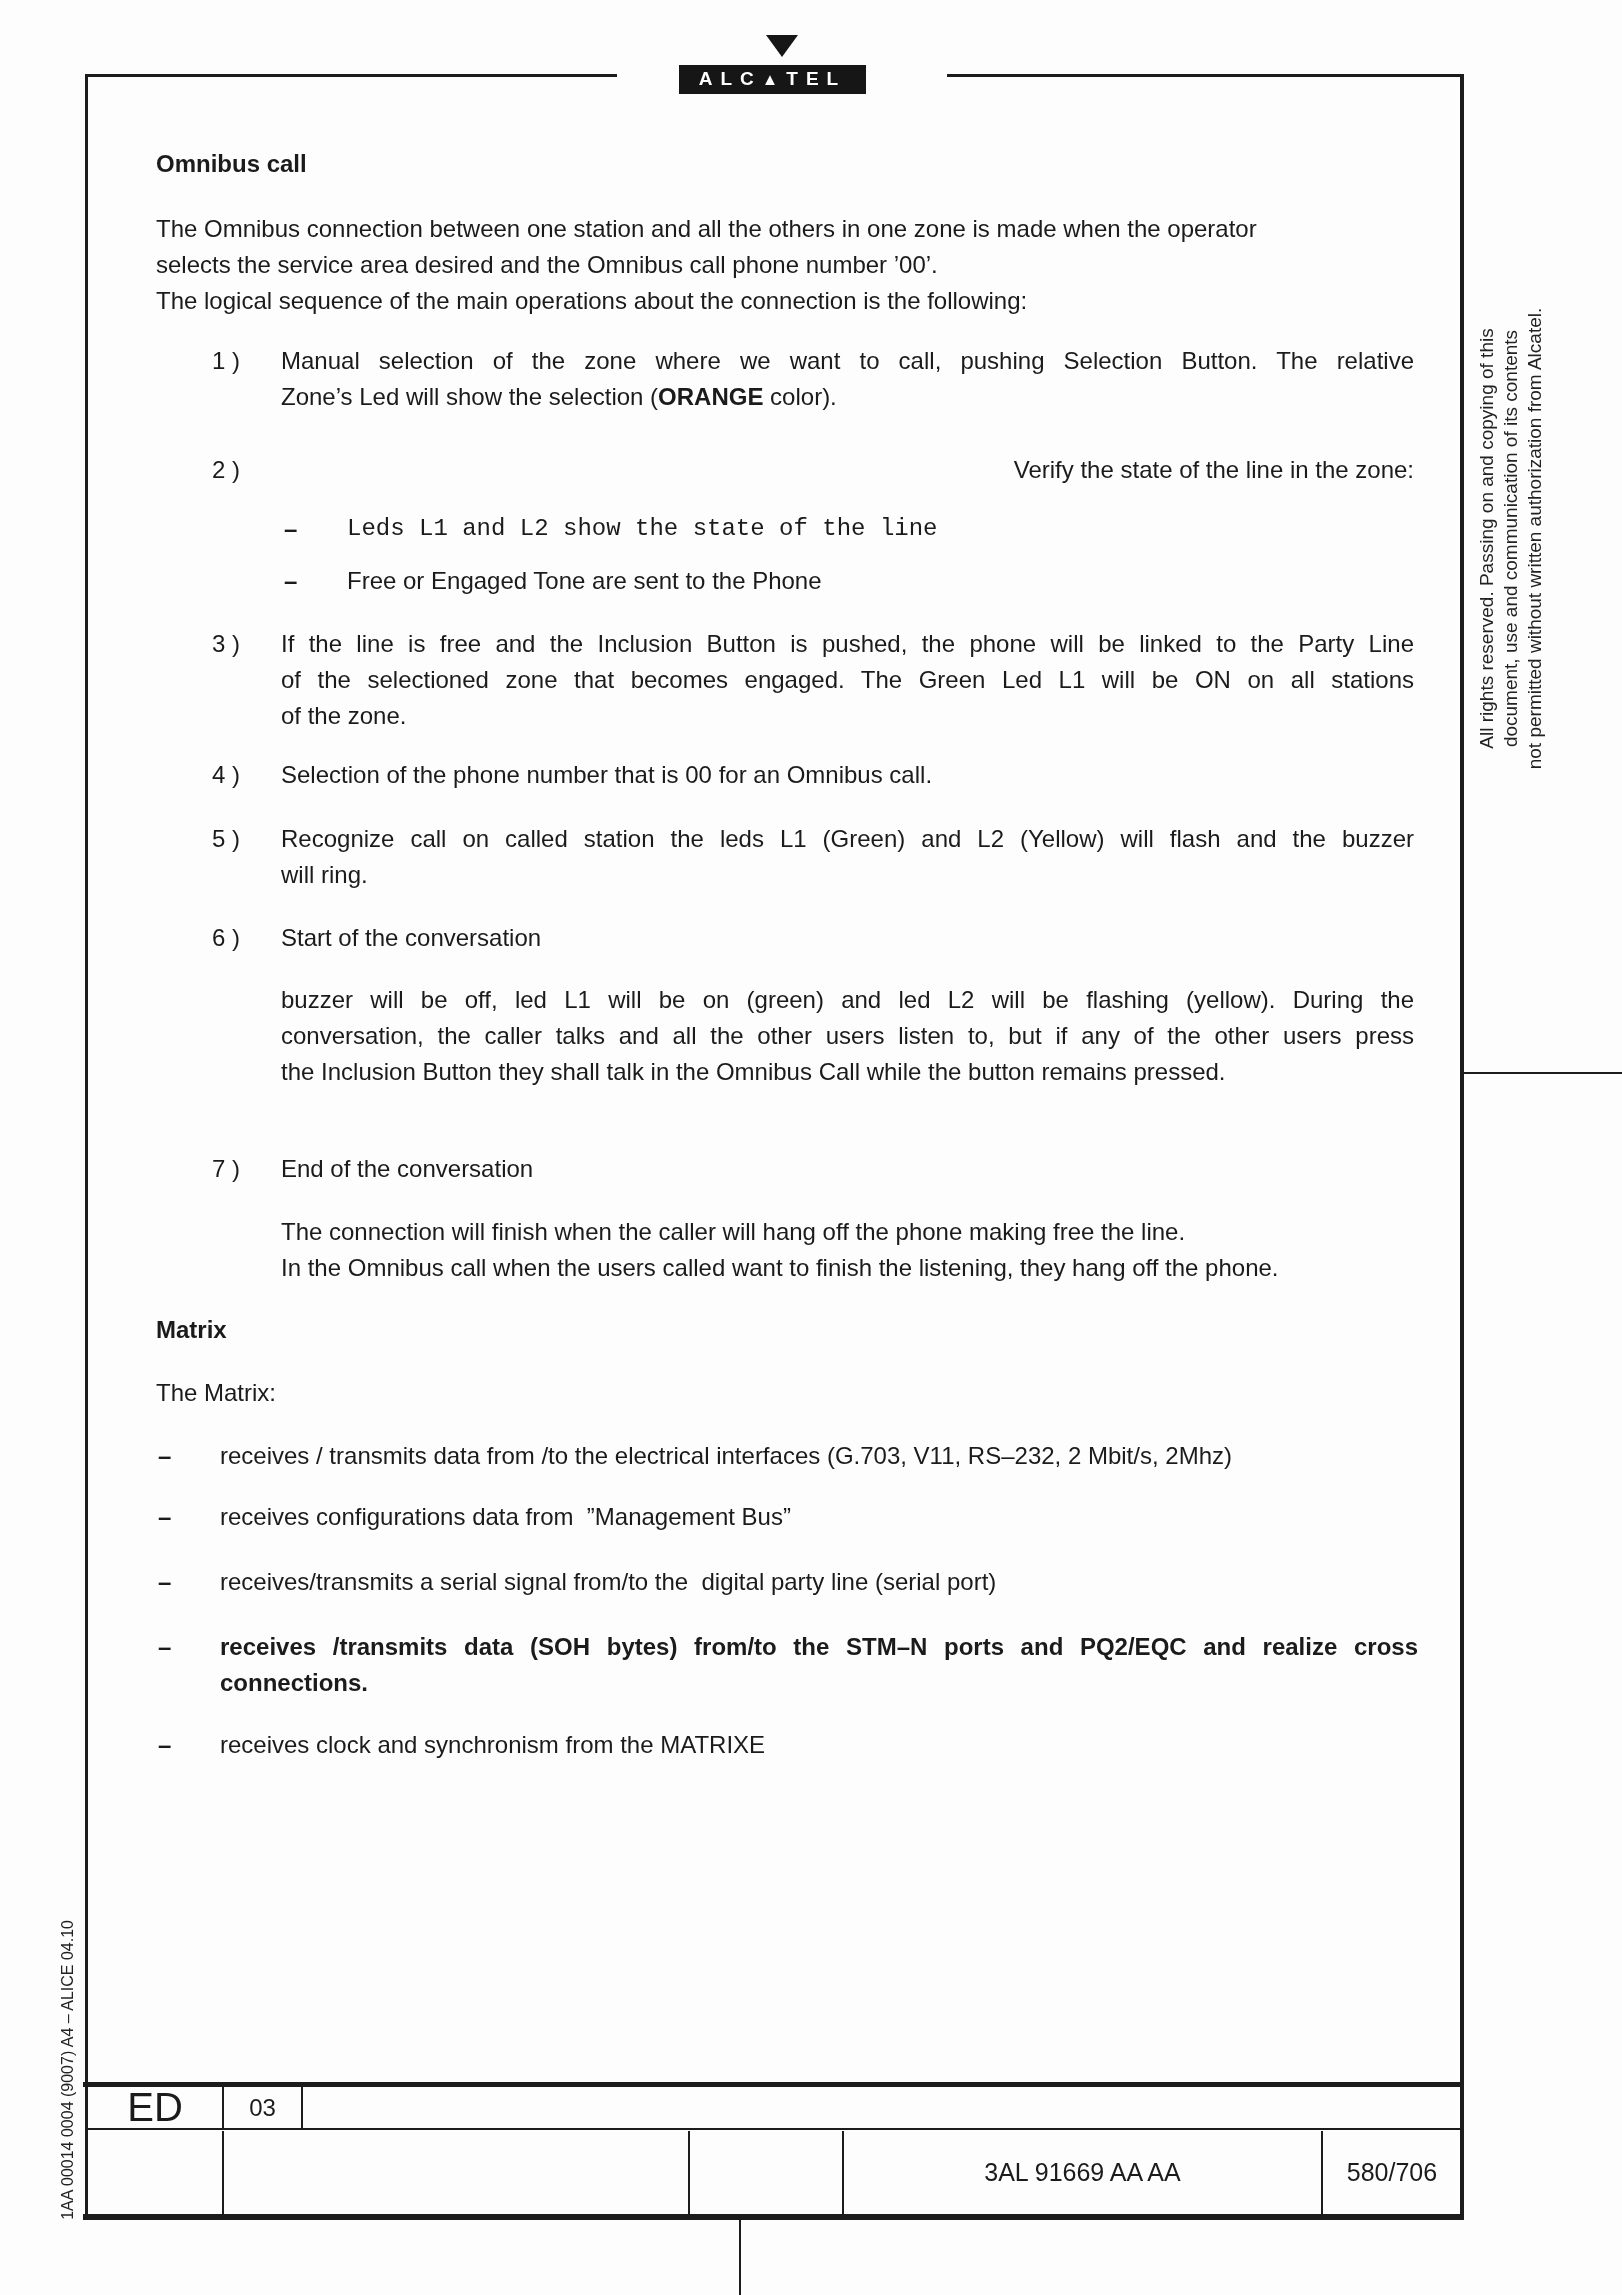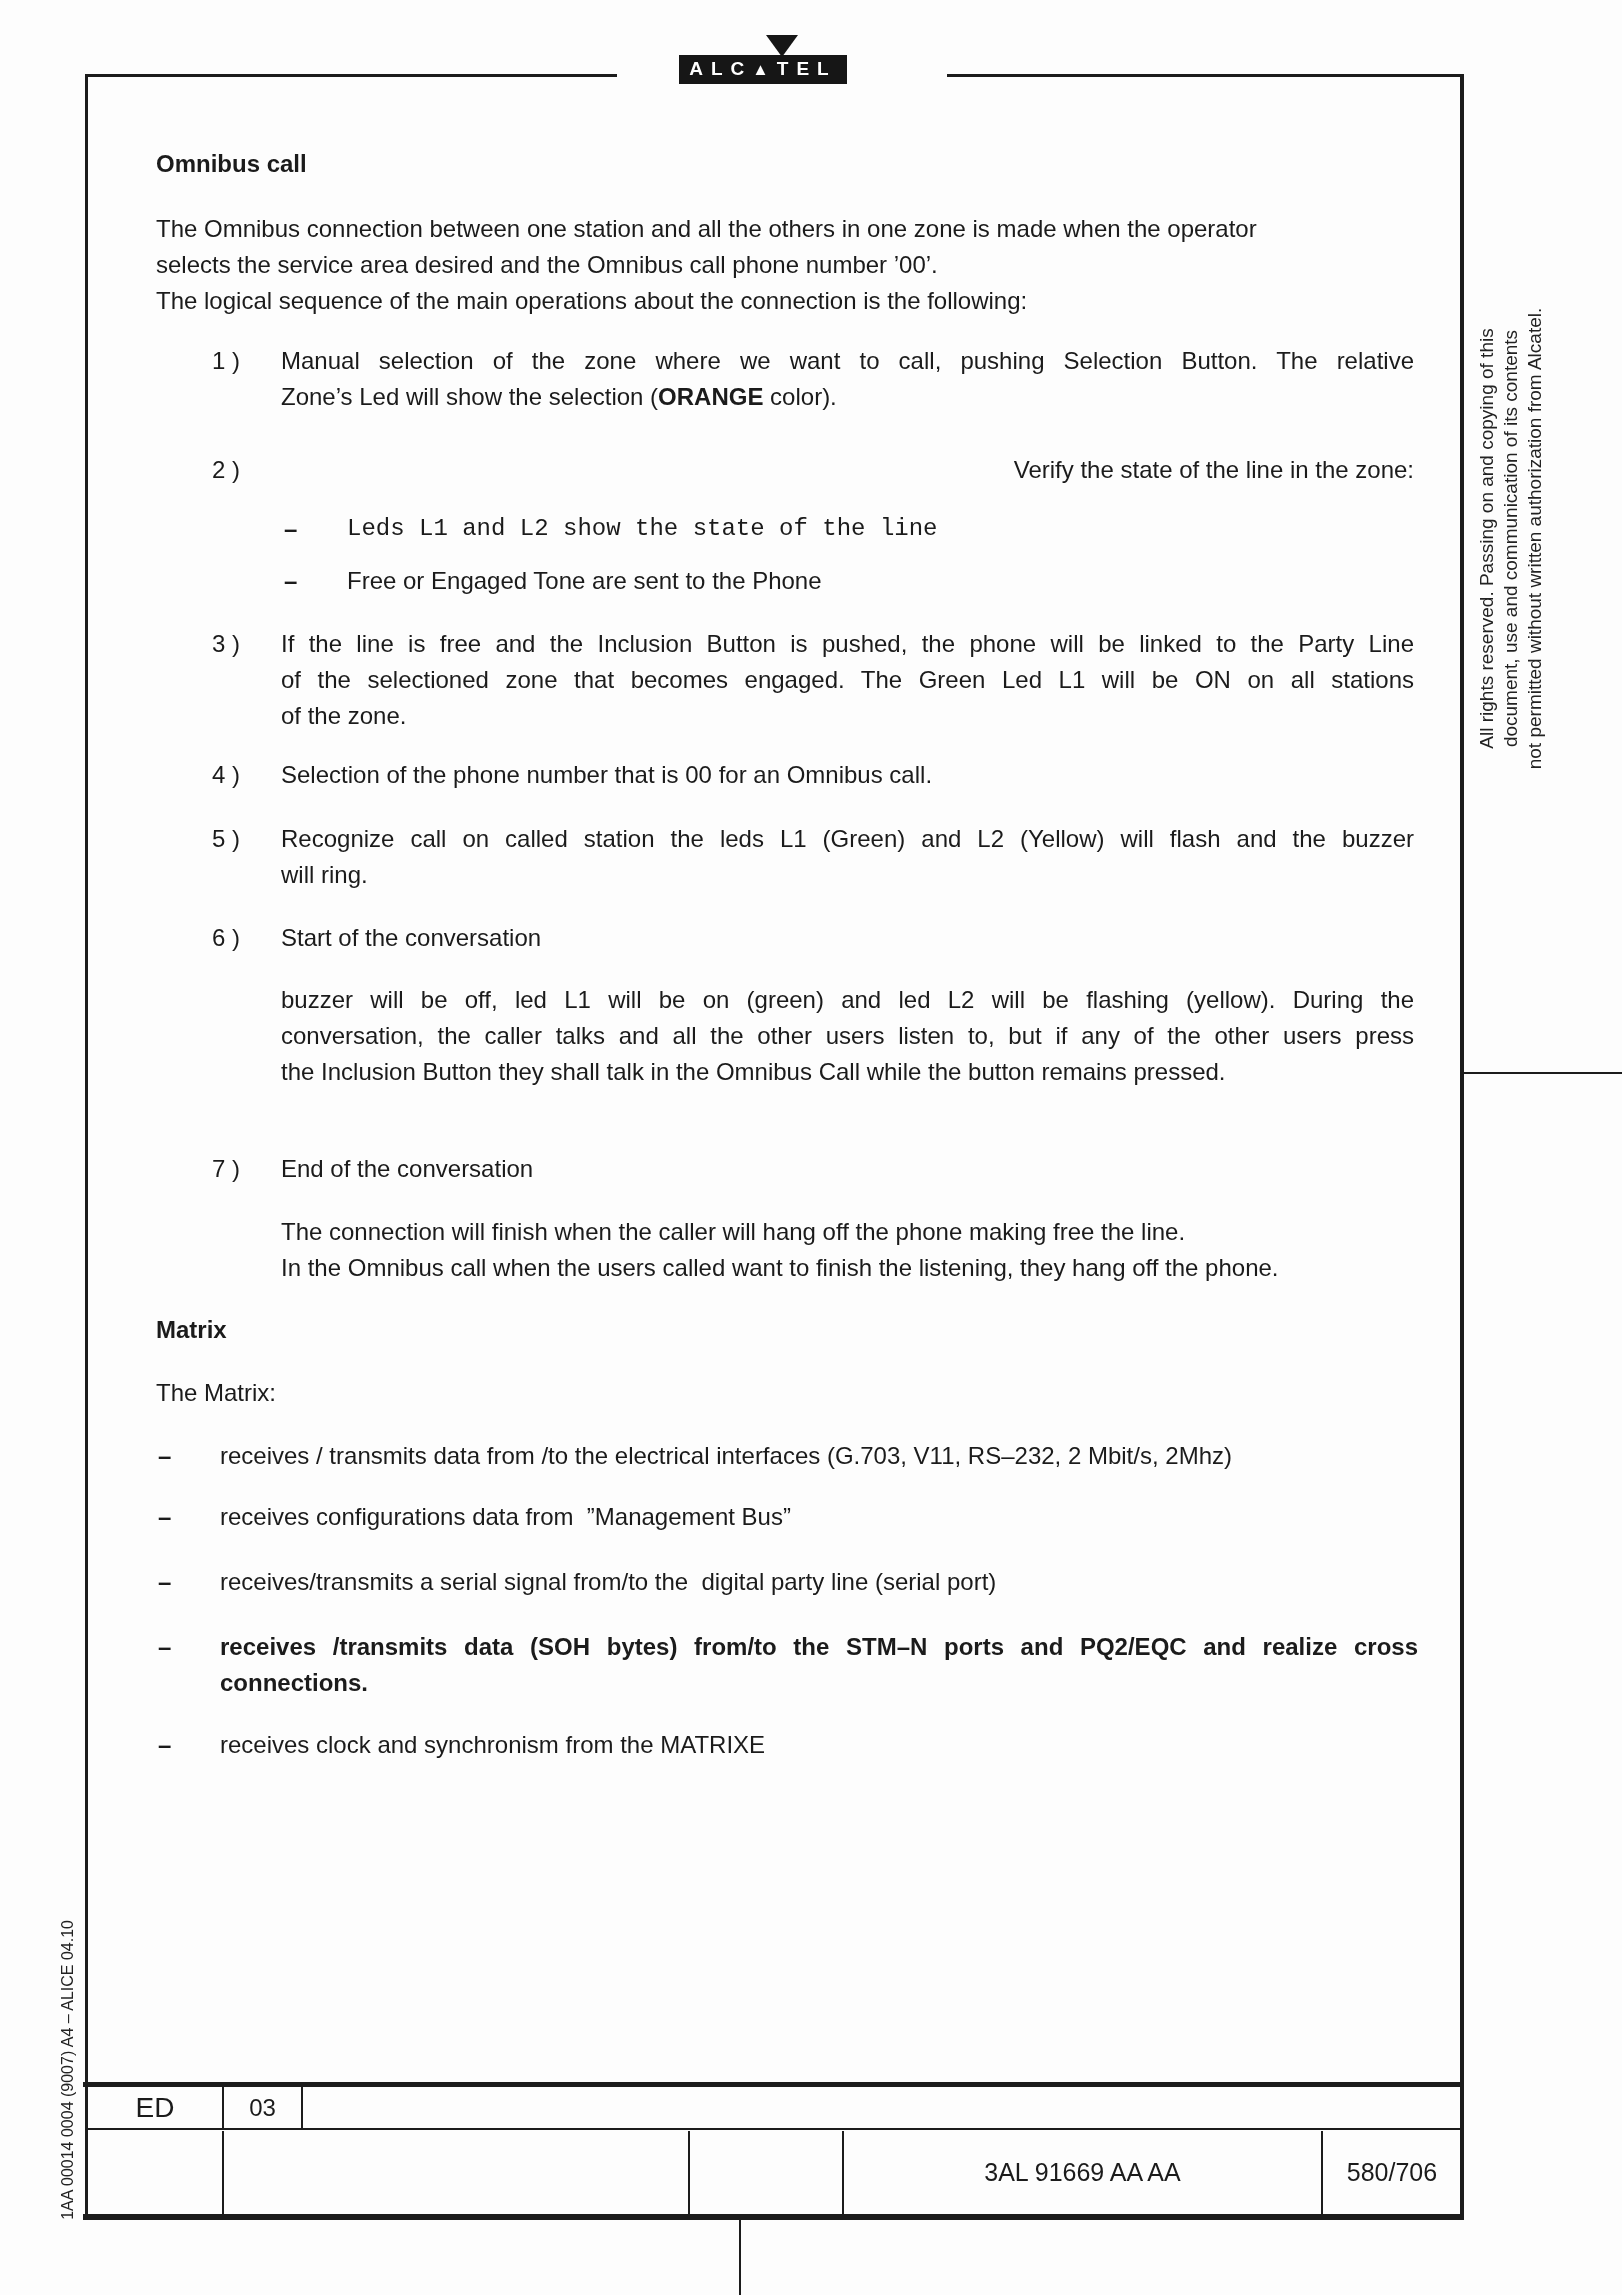--- a/index.html
+++ b/index.html
@@ -4,21 +4,21 @@
 <style>
   html,body{margin:0;padding:0;background:#e8e8e8;}
   #page{
     position:relative;width:1622px;height:2295px;background:#fdfdfd;
     font-family:"Liberation Sans","DejaVu Sans",sans-serif;color:#1b1b1b;overflow:hidden;
   }
   .rule{position:absolute;background:#1c1c1c;}
   
   #logo-tri{position:absolute;left:766px;top:35px;width:0;height:0;
     border-left:16px solid transparent;border-right:16px solid transparent;border-top:22px solid #161616;}
-  #logo-box{position:absolute;left:679px;top:55px;width:168px;height:28.5px;background:#161616;
+  #logo-box{position:absolute;left:679px;top:65px;width:187px;height:28.5px;background:#161616;
     display:flex;align-items:center;justify-content:center;color:#fff;}
   #logo-box .ltr{font-size:19px;font-weight:bold;letter-spacing:8px;line-height:28.5px;}
   #logo-box .tri{font-size:16.6px;line-height:28.5px;letter-spacing:8px;transform:translateY(0.8px);}
   
   #right-notice{position:absolute;left:1242px;top:502px;width:539px;height:73px;
     transform:rotate(-90deg);text-align:center;font-size:19px;line-height:24px;color:#222;}
   #left-code{position:absolute;left:-82px;top:2059px;width:301px;height:20.6px;
     transform:rotate(-90deg);font-size:16px;line-height:20.6px;color:#222;text-align:left;}
   
   #content{position:absolute;left:0;top:0;right:0;bottom:0;}
@@ -138,21 +138,21 @@
   <div>
     <div class="rule" style="left:83px;top:2082px;width:1381px;height:4.8px;"></div>
     <div class="rule" style="left:85px;top:2128px;width:1377px;height:2.4px;"></div>
     <div class="rule" style="left:83px;top:2214px;width:1381px;height:5.5px;"></div>
     <div class="rule" style="left:222px;top:2086px;width:2.4px;height:44px;"></div>
     <div class="rule" style="left:301px;top:2086px;width:2.4px;height:44px;"></div>
     <div class="rule" style="left:222px;top:2131px;width:2.4px;height:83px;"></div>
     <div class="rule" style="left:688px;top:2131px;width:2.4px;height:83px;"></div>
     <div class="rule" style="left:842px;top:2131px;width:2.4px;height:83px;"></div>
     <div class="rule" style="left:1321px;top:2131px;width:2.4px;height:83px;"></div>
-    <div class="fcell" style="left:88px;top:2087px;width:134px;height:41px;font-size:28px;">ED</div>
+    <div class="fcell" style="left:88px;top:2087px;width:134px;height:41px;font-size:40px;">ED</div>
     <div class="fcell" style="left:224px;top:2087px;width:77px;height:41px;font-size:24px;">03</div>
     <div class="fcell" style="left:844px;top:2131px;width:477px;height:83px;font-size:25px;">3AL 91669 AA AA</div>
     <div class="fcell" style="left:1324px;top:2131px;width:136px;height:83px;font-size:25px;">580/706</div>
     <div class="rule" style="left:739px;top:2214px;width:2.4px;height:82px;"></div>
   </div>
 
 </div>
 
 
 </body></html>

